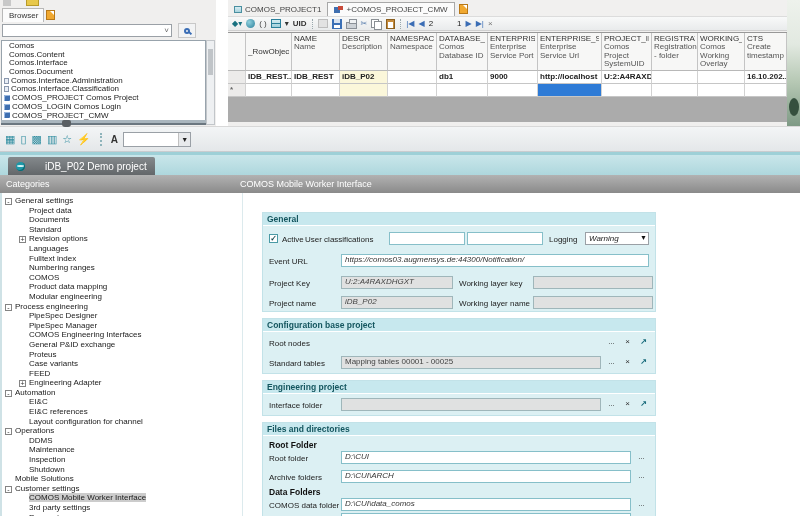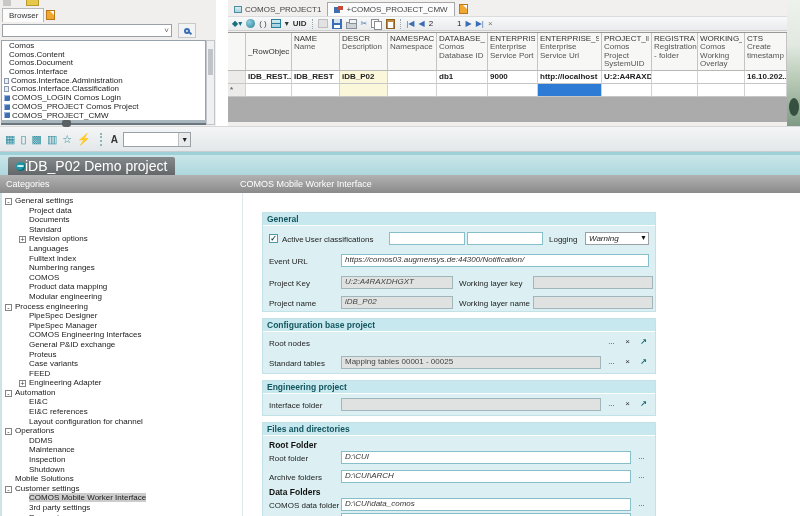--- a/index.html
+++ b/index.html
@@ -86,21 +86,21 @@
 .mt-icon{font-size:11px;color:#2f8da0;line-height:13px}
 .mt-sep{width:2px;height:13px;border-left:2px dotted #8fb4bb;margin:0 4px}
 .mt-a{font-size:10px;font-weight:bold;color:#333}
 .mt-combo{position:relative;width:68px;height:15px;background:#fff;border:1px solid #9aa0a6}
 .mt-combo .ddc{position:absolute;right:0;top:0;width:12px;height:13px;background:#e8eaec;border-left:1px solid #c0c0c0;font-size:7px;color:#222;text-align:center;line-height:13px}
 .binoc{position:absolute;left:62px;top:120px;width:9px;height:7px;background:#5a5f63;border-radius:2px 2px 3px 3px}
 
 
 .teal-strip{position:absolute;left:0;top:152px;width:800px;height:3px;background:#9ed0d7}
 .proj-tabbar{position:absolute;left:0;top:155px;width:800px;height:20px;background:linear-gradient(#c9e6ea,#aed7dd)}
-.proj-tab{position:absolute;left:8px;top:2px;height:18px;background:linear-gradient(#84898c,#63676a);color:#fff;font-size:14px;display:flex;align-items:center;gap:0;padding:0 8px;border-radius:2px 2px 0 0}
+.proj-tab{position:absolute;left:8px;top:2px;height:18px;background:linear-gradient(#84898c,#63676a);color:#fff;font-size:10px;display:flex;align-items:center;gap:20px;padding:0 8px;border-radius:2px 2px 0 0}
 .globe{width:9px;height:9px;border-radius:50%;background:#1d98a8;position:relative;display:inline-block;box-shadow:inset -1px -1px 0 #0d6872}
 .globe:after{content:"";position:absolute;left:1px;top:3px;width:7px;height:2px;background:#d8f2f5;border-radius:50%}
 
 
 .hdr-bar{position:absolute;left:0;top:175px;width:800px;height:18px;background:linear-gradient(#b2b2b2,#8a8a8a);color:#fff;font-size:9px}
 .hdr-left{position:absolute;left:6px;top:4px}
 .hdr-right{position:absolute;left:240px;top:4px}
 
 
 .content-bg{position:absolute;left:0;top:193px;width:800px;height:323px;background:#fff}
@@ -141,26 +141,26 @@
     <div class="newtab nt1"></div>
     <div class="search-combo">
         <span class="caret">˅</span>
       </div>
     <div class="search-btn">
         <span class="mag"></span>
       </div>
     <div class="btree">
         <div class="btr"><span>Comos</span></div>
         <div class="btr"><span>Comos.Content</span></div>
+        <div class="btr"><span>Comos.Interface</span></div>
         <div class="btr"><span>Comos.Document</span></div>
-        <div class="btr"><span>Comos.Interface</span></div>
         <div class="btr withic"><span class="bic ic-braces"></span><span>Comos.Interface.Administration</span></div>
         <div class="btr withic"><span class="bic ic-braces"></span><span>Comos.Interface.Classification</span></div>
+        <div class="btr withic"><span class="bic ic-gear"></span><span>COMOS_PROJECT Comos Project</span></div>
         <div class="btr withic"><span class="bic ic-gear"></span><span>COMOS_LOGIN Comos Login</span></div>
-        <div class="btr withic"><span class="bic ic-gear"></span><span>COMOS_PROJECT Comos Project</span></div>
         <div class="btr withic"><span class="bic ic-gear"></span><span>COMOS_PROJECT_CMW</span></div>
       </div>
     <div class="btree-partial"></div>
     <div class="bscroll">
         <div class="thumb"></div>
       </div>
   </div>
 
   <div class="panel-gap"></div>
 

